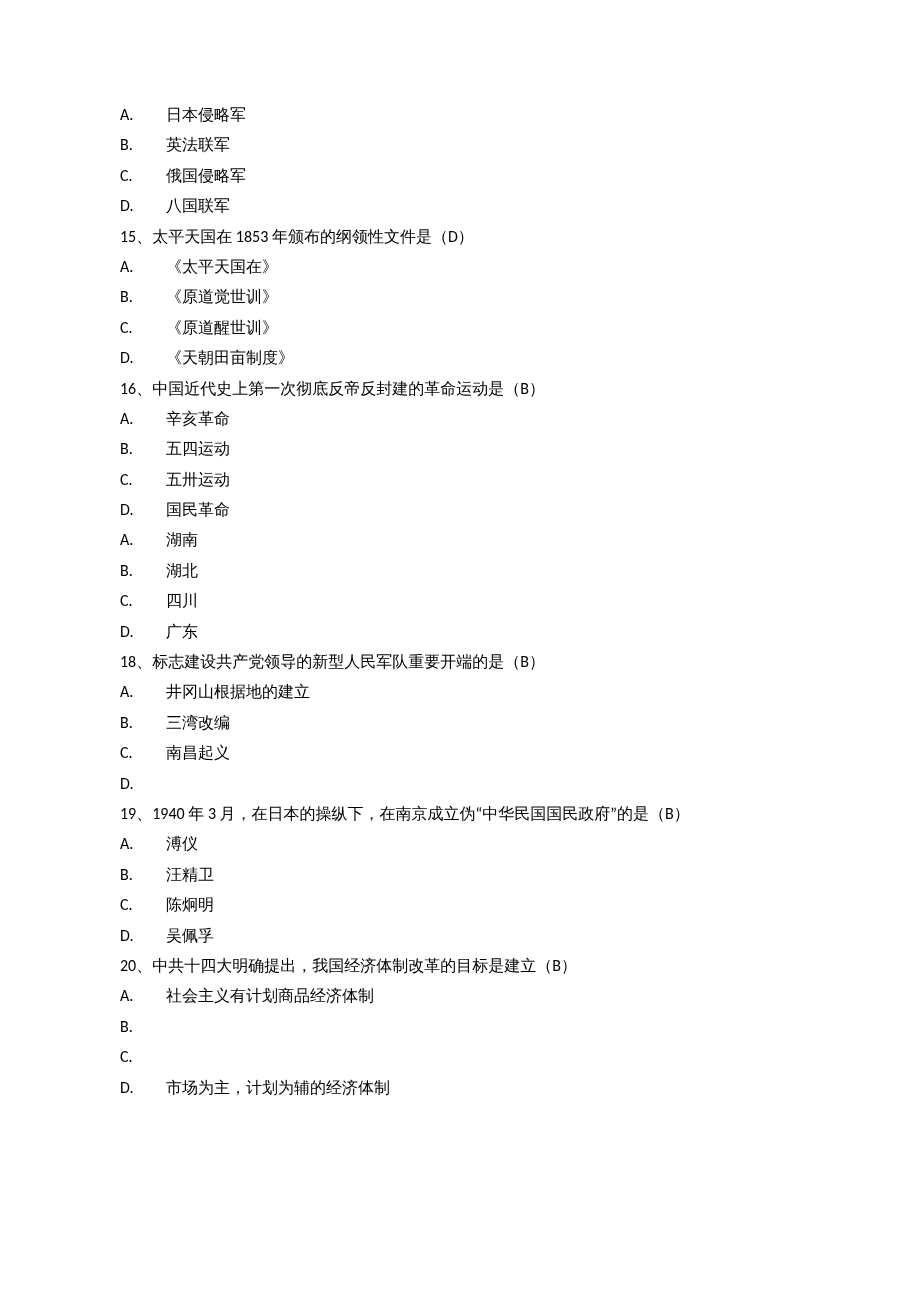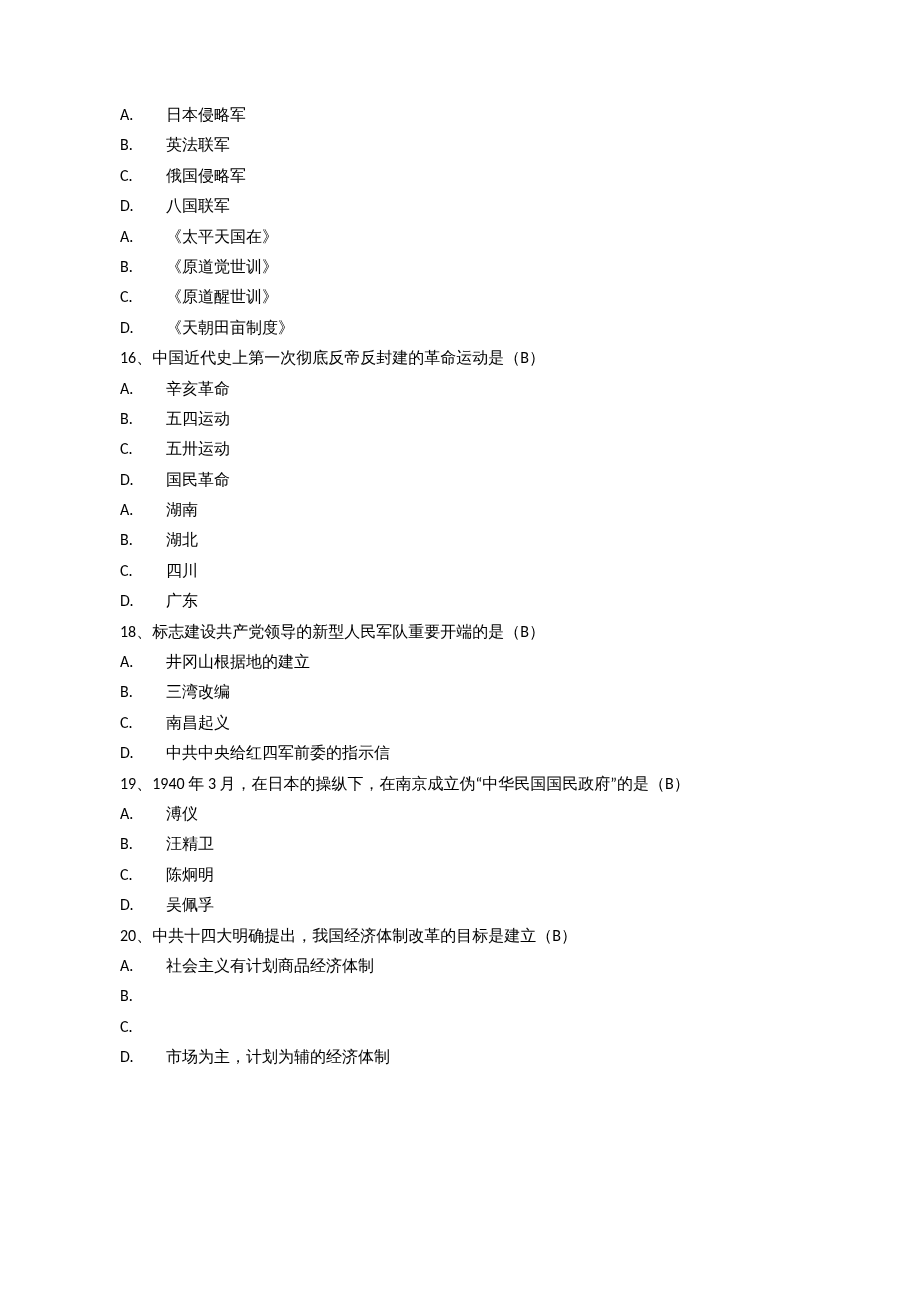--- a/index.html
+++ b/index.html
@@ -40,20 +40,21 @@
   </div>
   <div class="option">
     <span class="letter">C.</span>
     <span>俄国侵略军</span>
   </div>
   <div class="option">
     <span class="letter">D.</span>
     <span>八国联军</span>
   </div>
 
+  <div class="line"><span>15、</span><span>太平天国在 1853 年颁布的纲领性文件是（D）</span></div>
   <div class="option">
     <span class="letter">A.</span>
     <span>《太平天国在》</span>
   </div>
   <div class="option">
     <span class="letter">B.</span>
     <span>《原道觉世训》</span>
   </div>
   <div class="option">
     <span class="letter">C.</span>
@@ -107,21 +108,20 @@
   <div class="option">
     <span class="letter">B.</span>
     <span>三湾改编</span>
   </div>
   <div class="option">
     <span class="letter">C.</span>
     <span>南昌起义</span>
   </div>
   <div class="option">
     <span class="letter">D.</span>
-    <span>中共中央给红四军前委的指示信</span>
   </div>
 
   <div class="line"><span>19、</span><span>1940 年 3 月，在日本的操纵下，在南京成立伪“中华民国国民政府”的是（B）</span></div>
   <div class="option">
     <span class="letter">A.</span>
     <span>溥仪</span>
   </div>
   <div class="option">
     <span class="letter">B.</span>
     <span>汪精卫</span>

